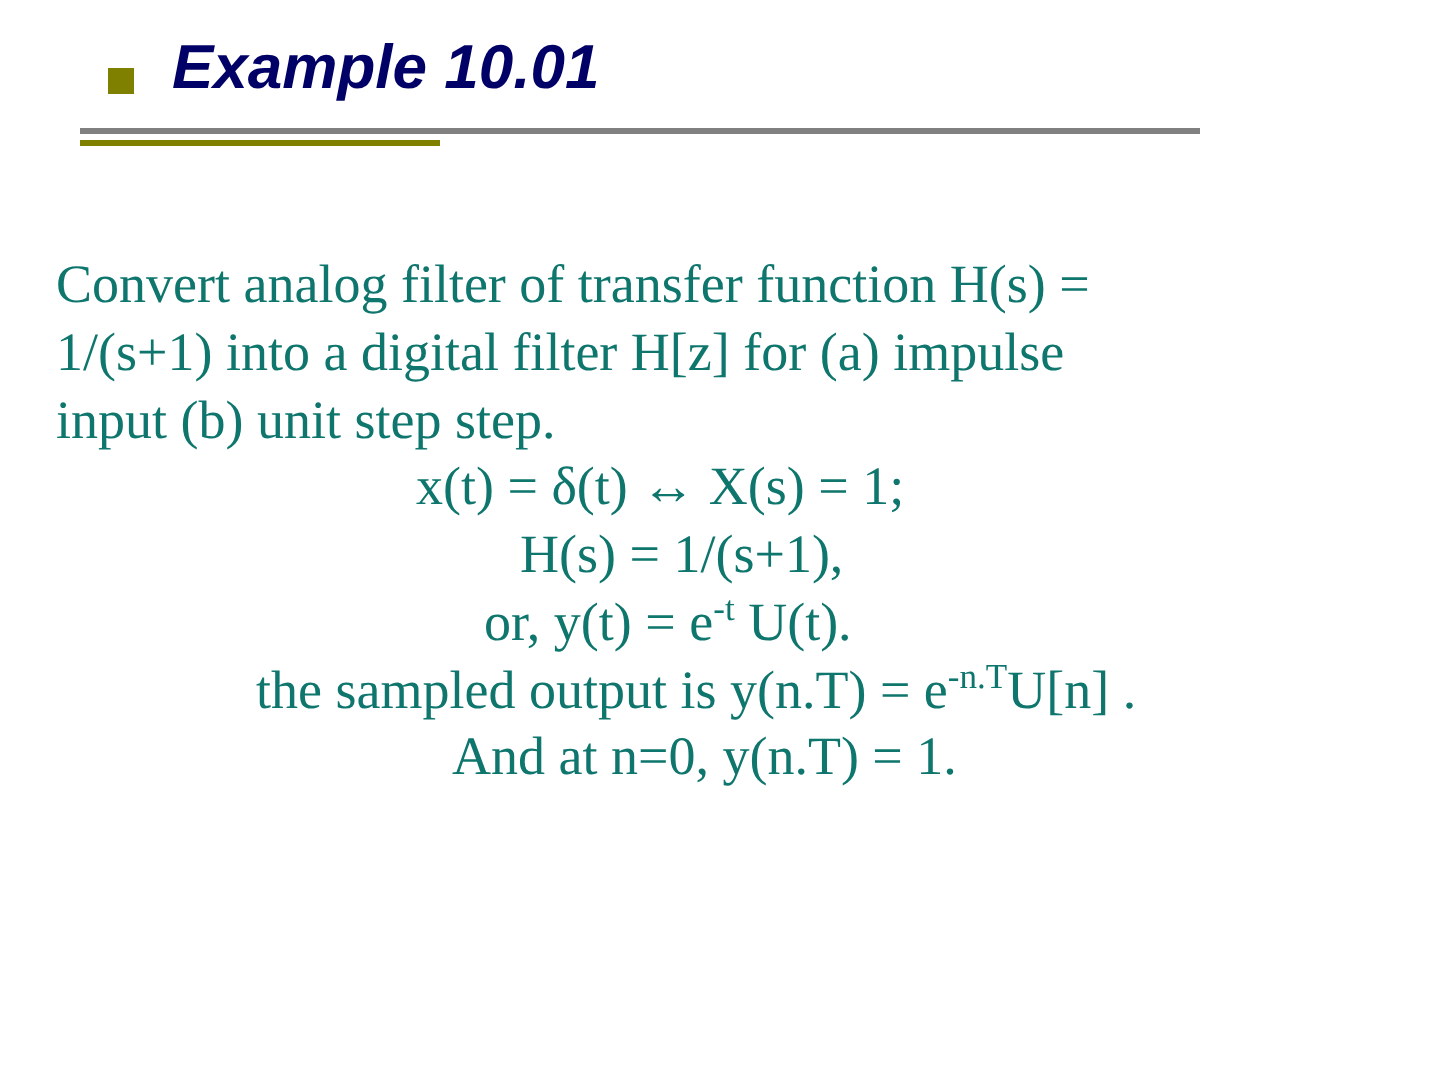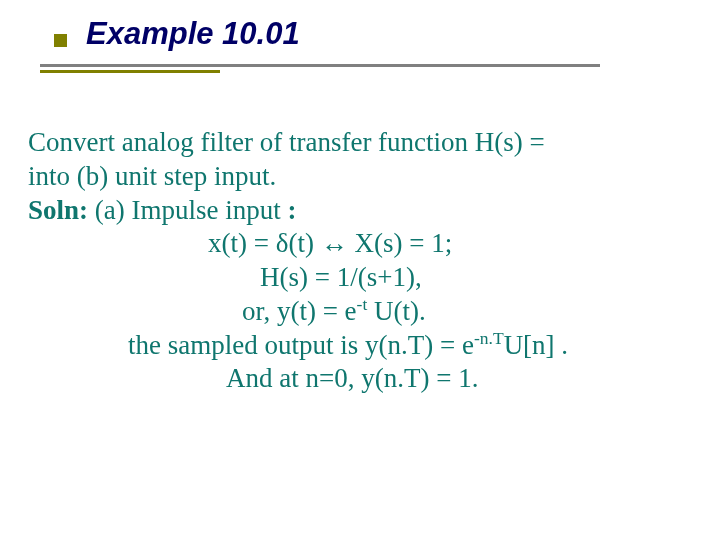--- a/index.html
+++ b/index.html
@@ -88,22 +88,22 @@
 
   <div class="title-block">
     <div class="bullet"></div>
     <div class="title-text">Example 10.01</div>
     <div class="underline-gray"></div>
     <div class="underline-olive"></div>
   </div>
 
   <div class="body">
     <p>Convert  analog filter of transfer function H(s) =</p>
-    <p> into  (b) unit step  input.</p>
-    <p><span class="b">Soln:</span><span> (a) Impulse input </span><span class="b">:</span></p>
+    <p> 1/(s+1)  into  a digital filter H[z]  for  (a) impulse</p>
+    <p> input  (b) unit step  step.</p>
     <p class="ind1">x(t) = δ(t) ↔ X(s) = 1;</p>
     <p class="ind2">H(s) = 1/(s+1),</p>
     <p class="ind4"><span>or,    y(t) = e</span><span class="sup">-t</span><span> U(t).</span></p>
     <p class="ind5"><span>the sampled output is y(n.T) = e</span><span class="sup">-n.T</span><span>U[n] .</span></p>
     <p class="ind6">And at n=0, y(n.T) = 1.</p>
   </div>
 
 </div>
 
 </body></html>

